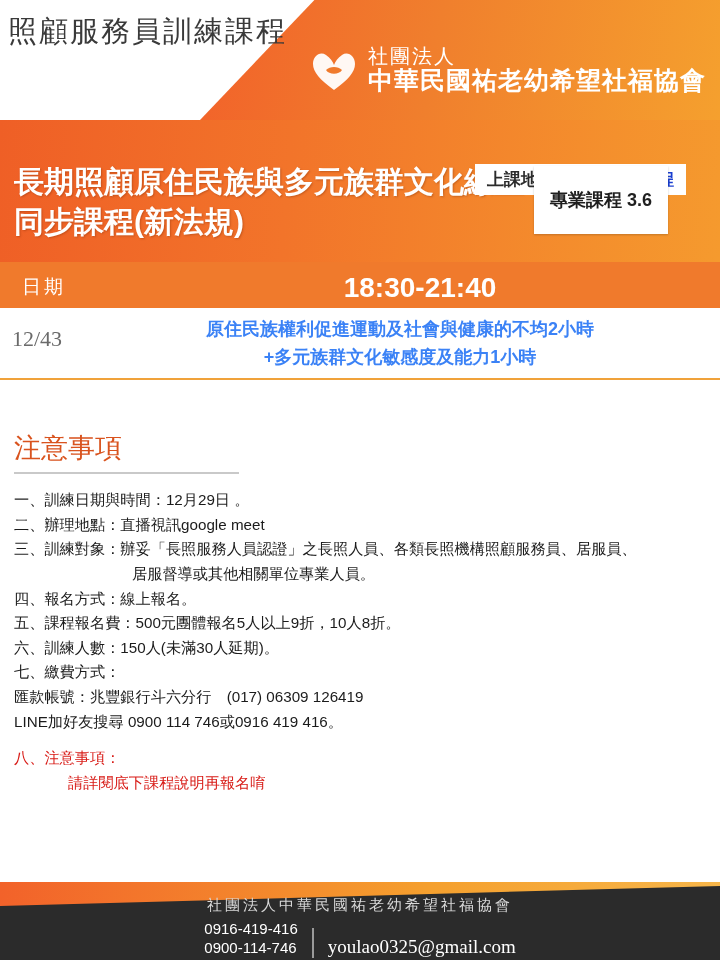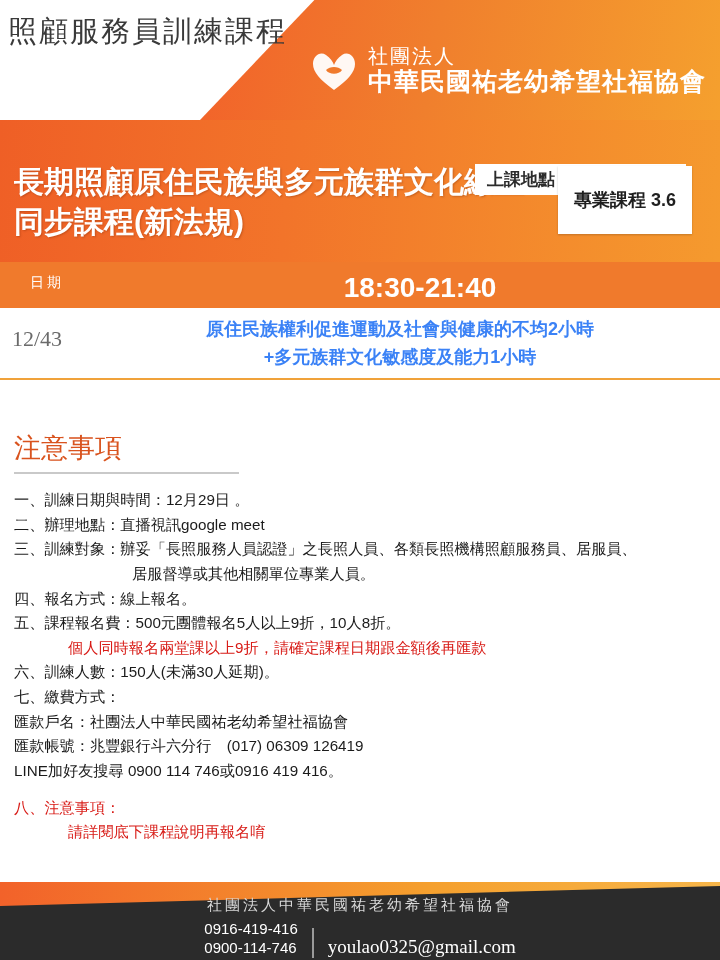--- a/index.html
+++ b/index.html
@@ -22,21 +22,21 @@
   .orange-wedge {
     position: absolute; right: 0; top: 0; width: 520px; height: 120px;
     background: linear-gradient(100deg, #f2622a 0%, #f07f2d 45%, #f5a02e 100%);
     clip-path: polygon(22% 0, 100% 0, 100% 100%, 0 100%);
   }
   .logo-wrap {
     position: absolute; right: 14px; top: 44px; z-index: 6;
     display: flex; align-items: center; gap: 8px;
   }
   .logo-mark { width: 52px; height: 52px; position: relative; }
-  .logo-text { color: #ffffff; font-family: Liberation Sans, sans-serif; line-height: 1.12; }
+  .logo-text { color: #ffffff; font-family: Liberation Serif, serif; line-height: 1.12; }
   .logo-text .l1 { font-size: 20px; letter-spacing: 2px; }
   .logo-text .l2 { font-size: 25px; letter-spacing: 1px; font-weight: bold; }
 
   
   .banner {
     position: absolute; left: 0; top: 120px; width: 720px; height: 142px;
     background: linear-gradient(95deg, #ef5f26 0%, #f2742a 40%, #f59a2e 100%);
   }
   .banner-title {
     position: absolute; left: 14px; top: 42px; width: 520px;
@@ -44,33 +44,33 @@
     font-family: "Liberation Sans", sans-serif;
     text-shadow: 1px 1px 2px rgba(120,40,0,0.35);
   }
   .place-box {
     position: absolute; right: 34px; top: 12px;
     background: #ffffff; padding: 4px 12px;
     font-size: 17px; font-weight: bold; color: #2b2b2b; margin-top: 32px;
   }
   .place-box .blue { color: #1a3fd0; }
   .course-box {
-    position: absolute; right: 28px; top: 46px;
+    position: absolute; right: 52px; top: 46px;
     background: #ffffff; padding: 22px 16px;
     font-size: 18px; font-weight: bold; color: #1f1f1f;
     box-shadow: 0 1px 2px rgba(0,0,0,.2);
   }
 
   
   .sched-head {
     position: absolute; left: 0; top: 262px; width: 720px; height: 46px;
     background: #f07a2c; color: #ffffff;
   }
   .sched-head .date-lbl {
-    position: absolute; left: 30px; top: 12px; font-size: 14px; letter-spacing: 3px;
+    position: absolute; left: 22px; top: 12px; font-size: 19px; letter-spacing: 3px;
   }
   .sched-head .time-lbl {
     position: absolute; left: 160px; top: 10px; width: 520px; text-align: center;
     font-size: 28px; font-weight: bold;
   }
   .sched-body {
     position: absolute; left: 0; top: 308px; width: 720px; height: 72px;
     background: #ffffff; border-bottom: 2px solid #f0a23a;
   }
   .sched-body .date-val {
@@ -170,24 +170,22 @@
 
   <div class="notes-title">注意事項</div>
   <div class="notes-rule"></div>
   <div class="notes" id="notes-list">
       <div class="ln">一、訓練日期與時間：12月29日 。</div>
       <div class="ln">二、辦理地點：直播視訊google meet</div>
       <div class="ln">三、訓練對象：辦妥「長照服務人員認證」之長照人員、各類長照機構照顧服務員、居服員、</div>
       <div class="ln indent">居服督導或其他相關單位專業人員。</div>
       <div class="ln">四、報名方式：線上報名。</div>
       <div class="ln">五、課程報名費：500元團體報名5人以上9折，10人8折。</div>
-      <div class="ln indent2 red">個人同時報名兩堂課以上9折，請確定課程日期跟金額後再匯款</div>
       <div class="ln">六、訓練人數：150人(未滿30人延期)。</div>
       <div class="ln">七、繳費方式：</div>
-      <div class="ln">匯款戶名：社團法人中華民國祐老幼希望社福協會</div>
       <div class="ln">匯款帳號：兆豐銀行斗六分行　(017) 06309 126419</div>
       <div class="ln">LINE加好友搜尋 0900 114 746或0916 419 416。</div>
       <div class="ln red bold">八、注意事項：</div>
       <div class="ln indent2 red">請詳閱底下課程說明再報名唷</div>
     </div>
 
   <div class="footer">
     <div class="streak"></div>
     <div class="org">社團法人中華民國祐老幼希望社福協會</div>
     <div class="contact">

